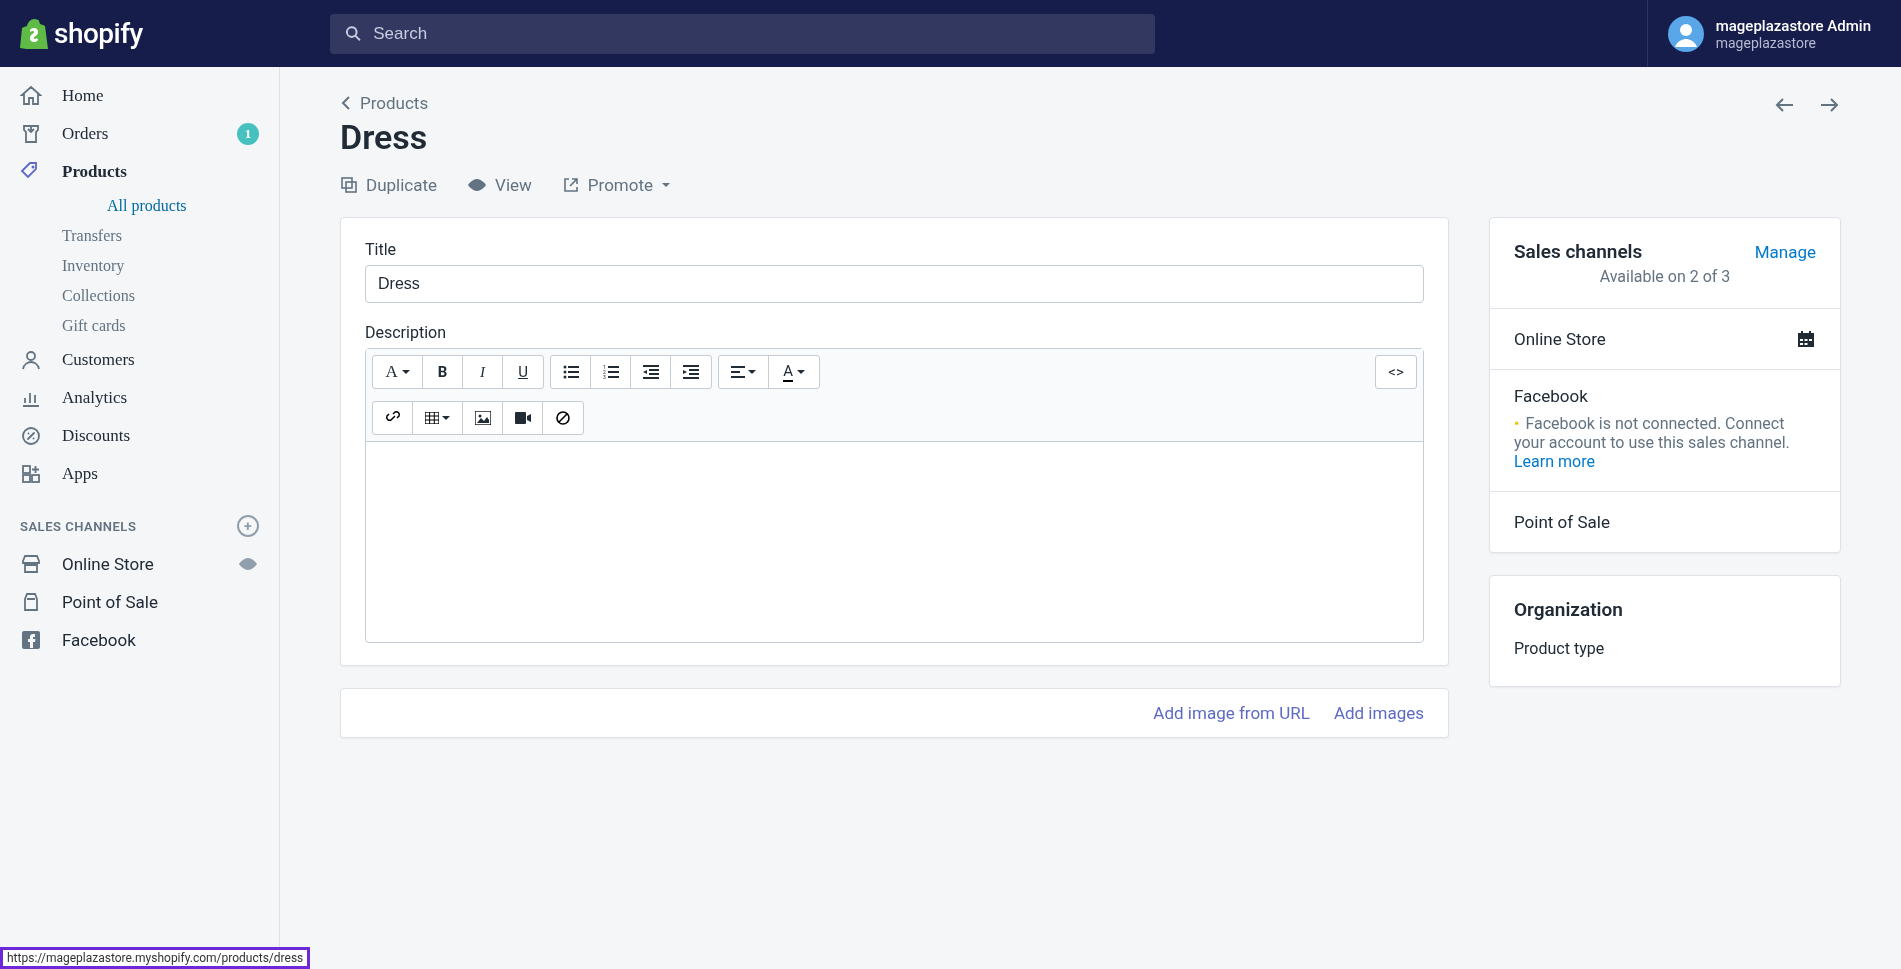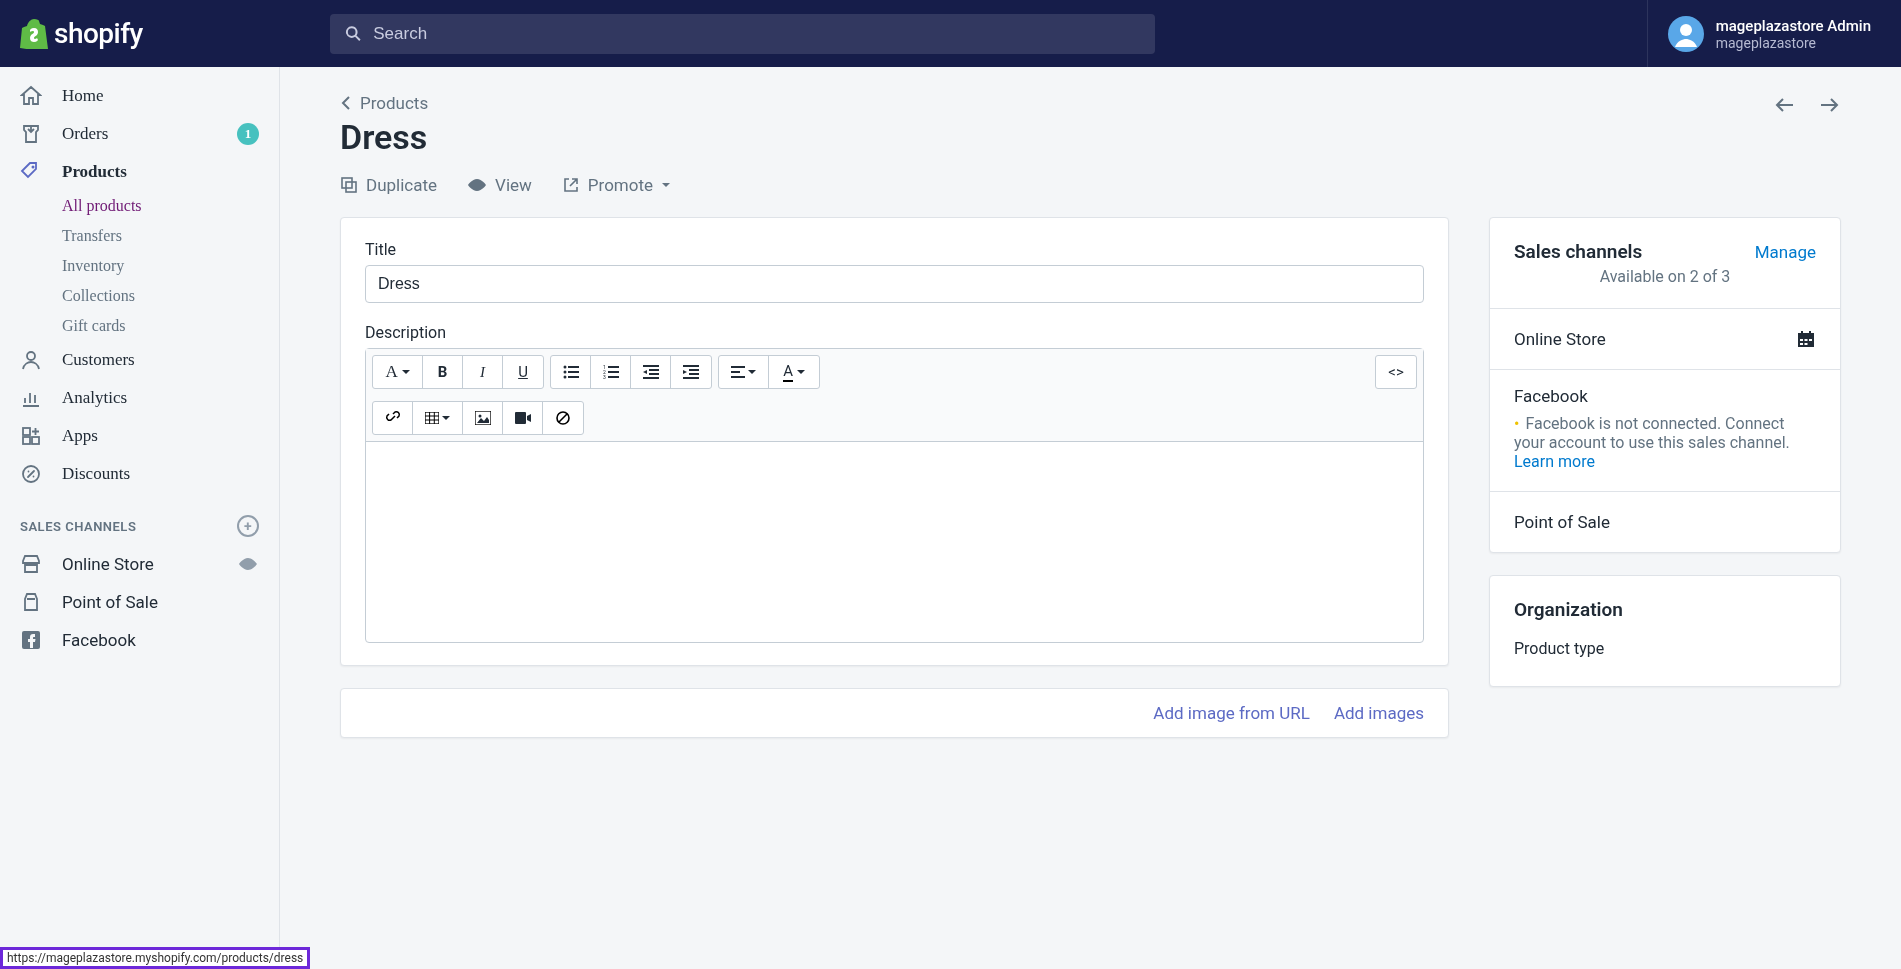--- a/index.html
+++ b/index.html
@@ -26,21 +26,21 @@
 .sidebar::-webkit-scrollbar { width:10px;}
 .sidebar::-webkit-scrollbar-thumb { background:#c4cdd5; border-radius:5px;}
 .nav-section { padding: 10px 0; font-family: Liberation Serif, serif;}
 .nav-item { display:flex; align-items:center; padding: 8px 20px; color:#212b36; text-decoration:none; cursor:pointer; font-size:17px;}
 .nav-item .nav-icon { width:22px; height:22px; margin-right:20px; fill:#637381; display:flex; align-items:center; justify-content:center;}
 .nav-item.active { font-weight:600;}
 .nav-item.active .nav-icon { fill:#212b36;}
 .nav-item .badge { margin-left:auto; background:#47c1bf; color:#fff; border-radius:50%; width:22px; height:22px; display:flex; align-items:center; justify-content:center; font-size:13px; font-weight:600;}
 .nav-sub { padding-left:62px;}
 .nav-sub-item { padding:6px 0; color:#637381; cursor:pointer; font-size:16px;}
-.nav-sub-item.active { color:#701a75; font-weight:500;}
+.nav-sub-item.active { color:#0369a1; font-weight:500;margin-left:45px;}
 .section-title { padding:12px 20px 8px; font-size:13px; font-weight:600; color:#637381; letter-spacing:0.5px; display:flex; align-items:center;}
 .section-title .plus-icon { margin-left:auto; width:22px; height:22px; border:2px solid #919eab; border-radius:50%; display:flex; align-items:center; justify-content:center; color:#919eab; font-size:14px; cursor:pointer; font-weight:bold;}
 .eye-icon { margin-left:auto; fill:#919eab; cursor:pointer;}
 
 
 .main { margin-left:280px; margin-top:67px; padding: 26px 60px; }
 .header-row { display:flex; align-items:flex-start;}
 .back-crumb { display:flex; align-items:center; color:#637381; font-size:17px; cursor:pointer; margin-bottom:4px;}
 .back-crumb svg { fill:#637381; margin-right:8px;}
 .page-title { font-size:34px; font-weight:600; color:#212b36;}
@@ -173,36 +173,36 @@
       <span class="nav-icon">
           <svg width="22" height="22" viewBox="0 0 22 22">
             <path d="M3 19h16M5 16v-5m5 5V6m5 10v-8" fill="none" stroke="#637381" stroke-width="1.8"></path>
           </svg>
         </span>
       <span>Analytics</span>
     </div>
     <div class="nav-item">
       <span class="nav-icon">
           <svg width="22" height="22" viewBox="0 0 22 22">
+            <circle cx="11" cy="11" r="8" fill="none" stroke="#637381" stroke-width="1.8"></circle>
+            <path d="M8 14l6-6M8.5 8.5h.01M13.5 13.5h.01" stroke="#637381" stroke-width="1.8" stroke-linecap="round"></path>
+          </svg>
+        </span>
+      <span>Discounts</span>
+    </div>
+    <div class="nav-item">
+      <span class="nav-icon">
+          <svg width="22" height="22" viewBox="0 0 22 22">
             <rect x="3" y="3" width="7" height="7" fill="none" stroke="#637381" stroke-width="1.8"></rect>
             <rect x="12" y="12" width="7" height="7" fill="none" stroke="#637381" stroke-width="1.8"></rect>
             <rect x="3" y="12" width="7" height="7" fill="none" stroke="#637381" stroke-width="1.8"></rect>
             <path d="M15.5 3v7M12 6.5h7" stroke="#637381" stroke-width="1.8"></path>
           </svg>
         </span>
       <span>Apps</span>
-    </div>
-    <div class="nav-item">
-      <span class="nav-icon">
-          <svg width="22" height="22" viewBox="0 0 22 22">
-            <circle cx="11" cy="11" r="8" fill="none" stroke="#637381" stroke-width="1.8"></circle>
-            <path d="M8 14l6-6M8.5 8.5h.01M13.5 13.5h.01" stroke="#637381" stroke-width="1.8" stroke-linecap="round"></path>
-          </svg>
-        </span>
-      <span>Discounts</span>
     </div>
   </div>
 
   <div class="section-title">
     <span>SALES CHANNELS</span>
     <span class="plus-icon">+</span>
   </div>
   <div class="nav-item">
     <span class="nav-icon">
         <svg width="22" height="22" viewBox="0 0 22 22">

